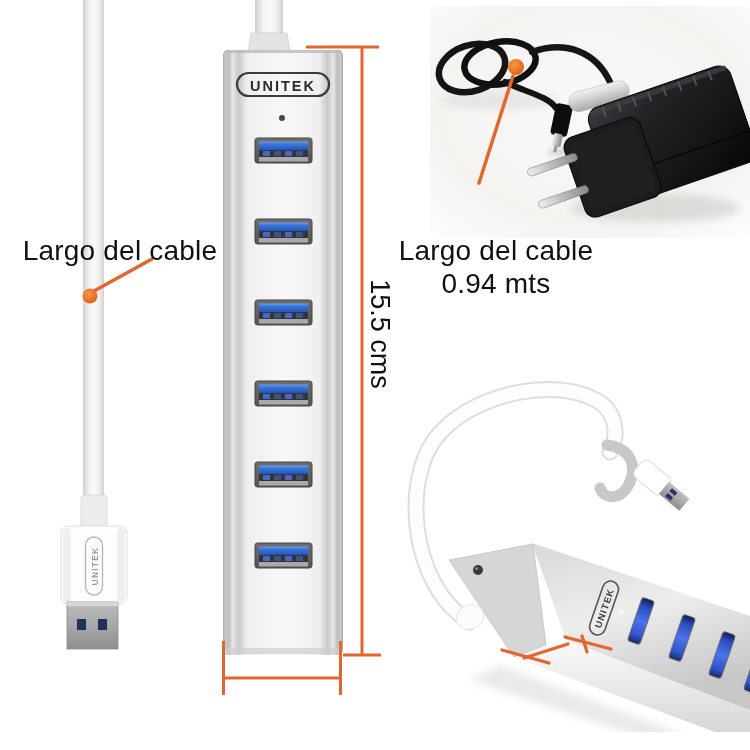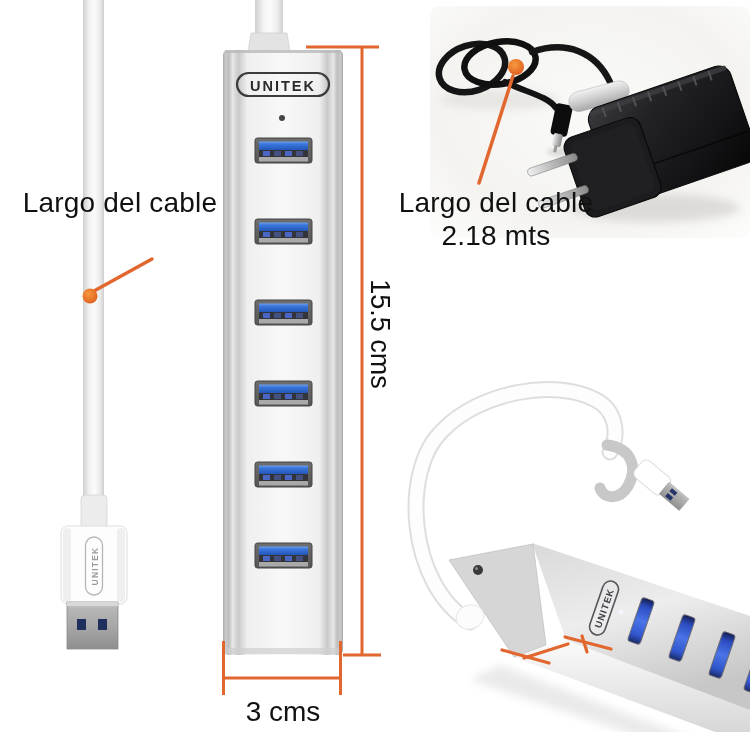--- a/index.html
+++ b/index.html
@@ -1,20 +1,20 @@
 <!DOCTYPE html>
 <html><head>
 <meta charset="utf-8">
 <style>
   html,body{margin:0;padding:0;background:#fff;}
   .canvas{position:relative;width:750px;height:732px;background:#fff;overflow:hidden;
           font-family:"Liberation Sans",sans-serif;color:#111;}
   svg.scene{position:absolute;left:0;top:0;}
   .lbl{position:absolute;text-align:center;font-size:28px;line-height:33px;color:#111;
-       letter-spacing:0.2px;white-space:nowrap;}
+       letter-spacing:0.2px;white-space:nowrap;margin-top:48px;}
   .lbl-left{left:8px;top:186px;width:224px;}
   .lbl-right{left:384px;top:186px;width:224px;}
   .dim-h{position:absolute;left:303px;top:319px;width:154px;height:30px;text-align:center;
          font-size:27px;transform:rotate(90deg);}
   .dim-w{position:absolute;left:211px;top:696px;width:144px;text-align:center;font-size:28px;}
   .dim-t{position:absolute;left:402px;top:674px;width:164px;text-align:center;font-size:28px;}
   .svgtext{font-family:"Liberation Sans",sans-serif;font-weight:bold;}
 </style>
 </head>
 <body>
@@ -259,19 +259,18 @@
     </g>
   </g>
 </svg>
 
 <div class="lbl lbl-left">
   <div>Largo del cable</div>
 </div>
 
 <div class="lbl lbl-right">
   <div>Largo del cable</div>
-  <div>2.18 mts</div>
+  <div>0.94 mts</div>
 </div>
 
 <div class="dim-h">15.5 cms</div>
-<div class="dim-w">3 cms</div>
 
 </div>
 
 </body></html>

